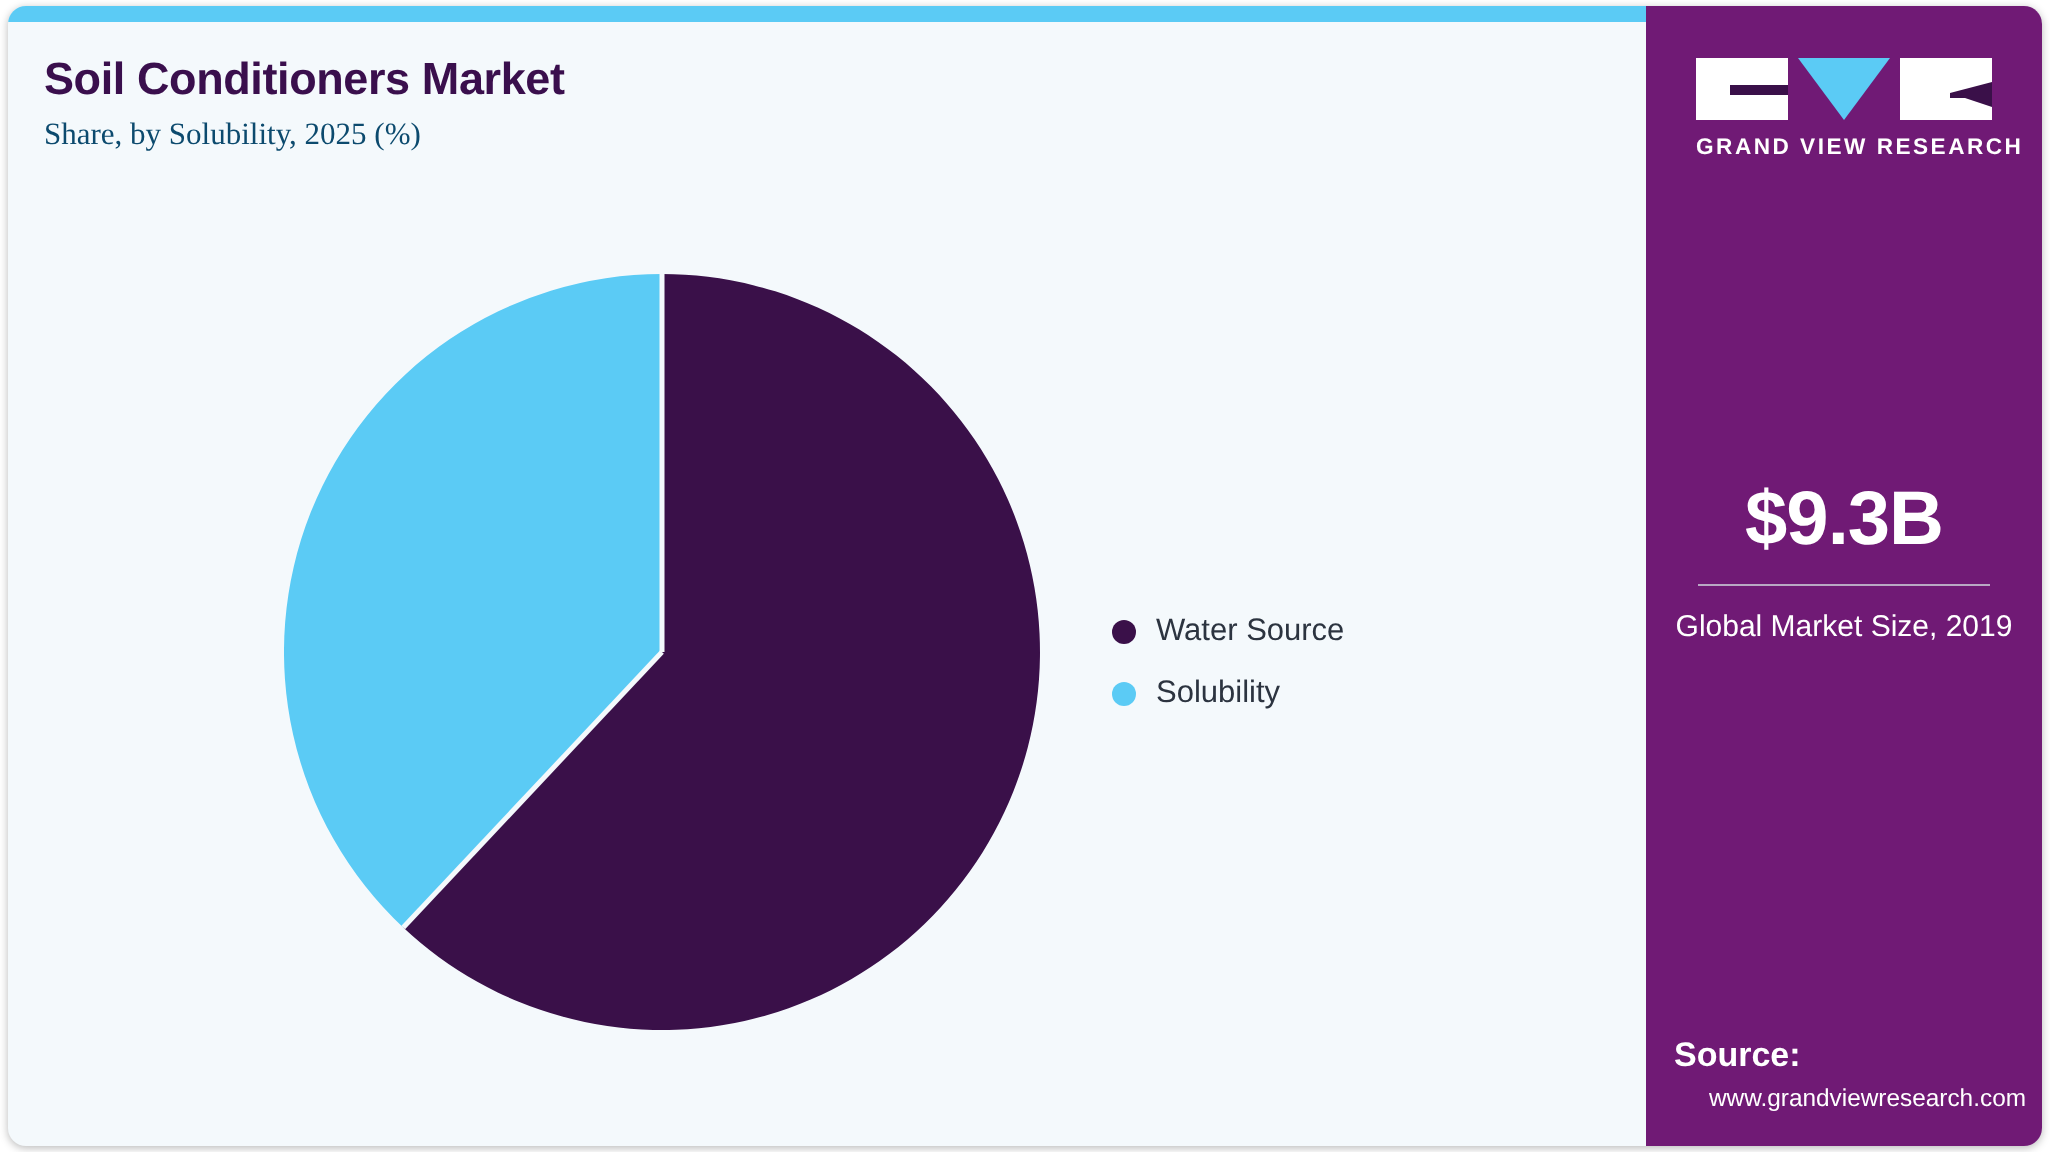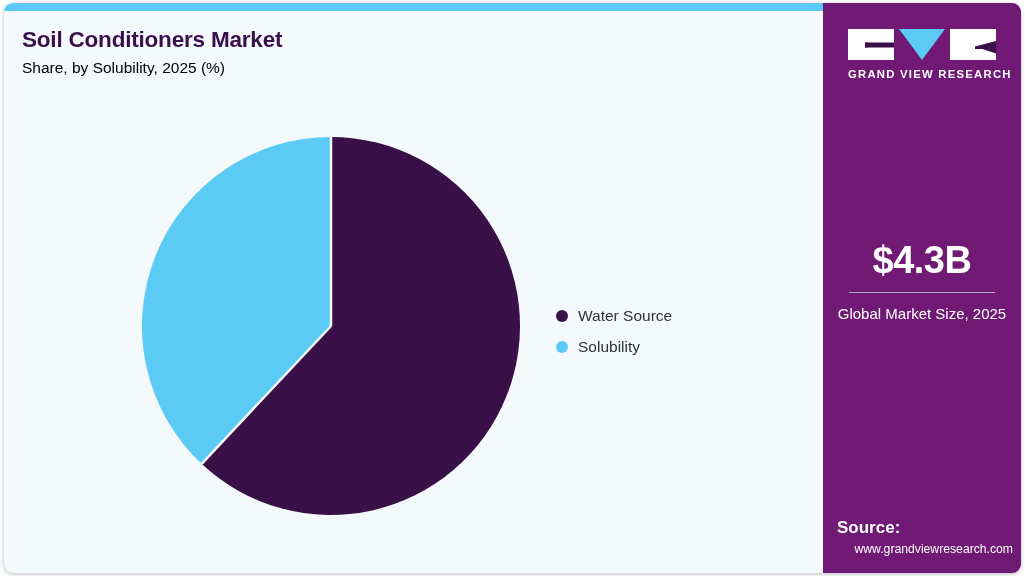--- a/index.html
+++ b/index.html
@@ -46,23 +46,24 @@
   .title {
     font-size: 22.5px;
     font-weight: bold;
     color: #3a0f4d;
     letter-spacing: -0.2px;
     line-height: 1.15;
     margin: 0;
   }
   .subtitle {
     font-size: 15.5px;
-    color: #000000;
+    color: #0c4a6e;
     margin: 6px 0 0 0;
     line-height: 1.2;
+    font-family: Liberation Serif, serif;
   }
 
   
   .pie-wrap {
     position: absolute;
     left: 138px;
     top: 134px;
     width: 378px;
     height: 378px;
   }
@@ -232,23 +233,23 @@
             <path d="M0 0 H46 V31 H0 Z" fill="#ffffff"></path>
             <path d="M46 12 L25 17.5 L46 24.5 Z" fill="#3A1049"></path>
             <path d="M25 17.5 H46 V20 H25 Z" fill="#3A1049"></path>
           </svg>
         </span>
       </div>
       <div class="logo-text">GRAND VIEW RESEARCH</div>
     </div>
 
     <div class="stat">
-      <div class="stat-value">$4.3B</div>
+      <div class="stat-value">$9.3B</div>
       <div class="stat-rule"></div>
-      <div class="stat-caption">Global Market Size, 2025</div>
+      <div class="stat-caption">Global Market Size, 2019</div>
     </div>
 
     <div class="source">
       <div class="source-label">Source:</div>
       <div class="source-url">www.grandviewresearch.com</div>
     </div>
 
   </div>
 </div>
 

